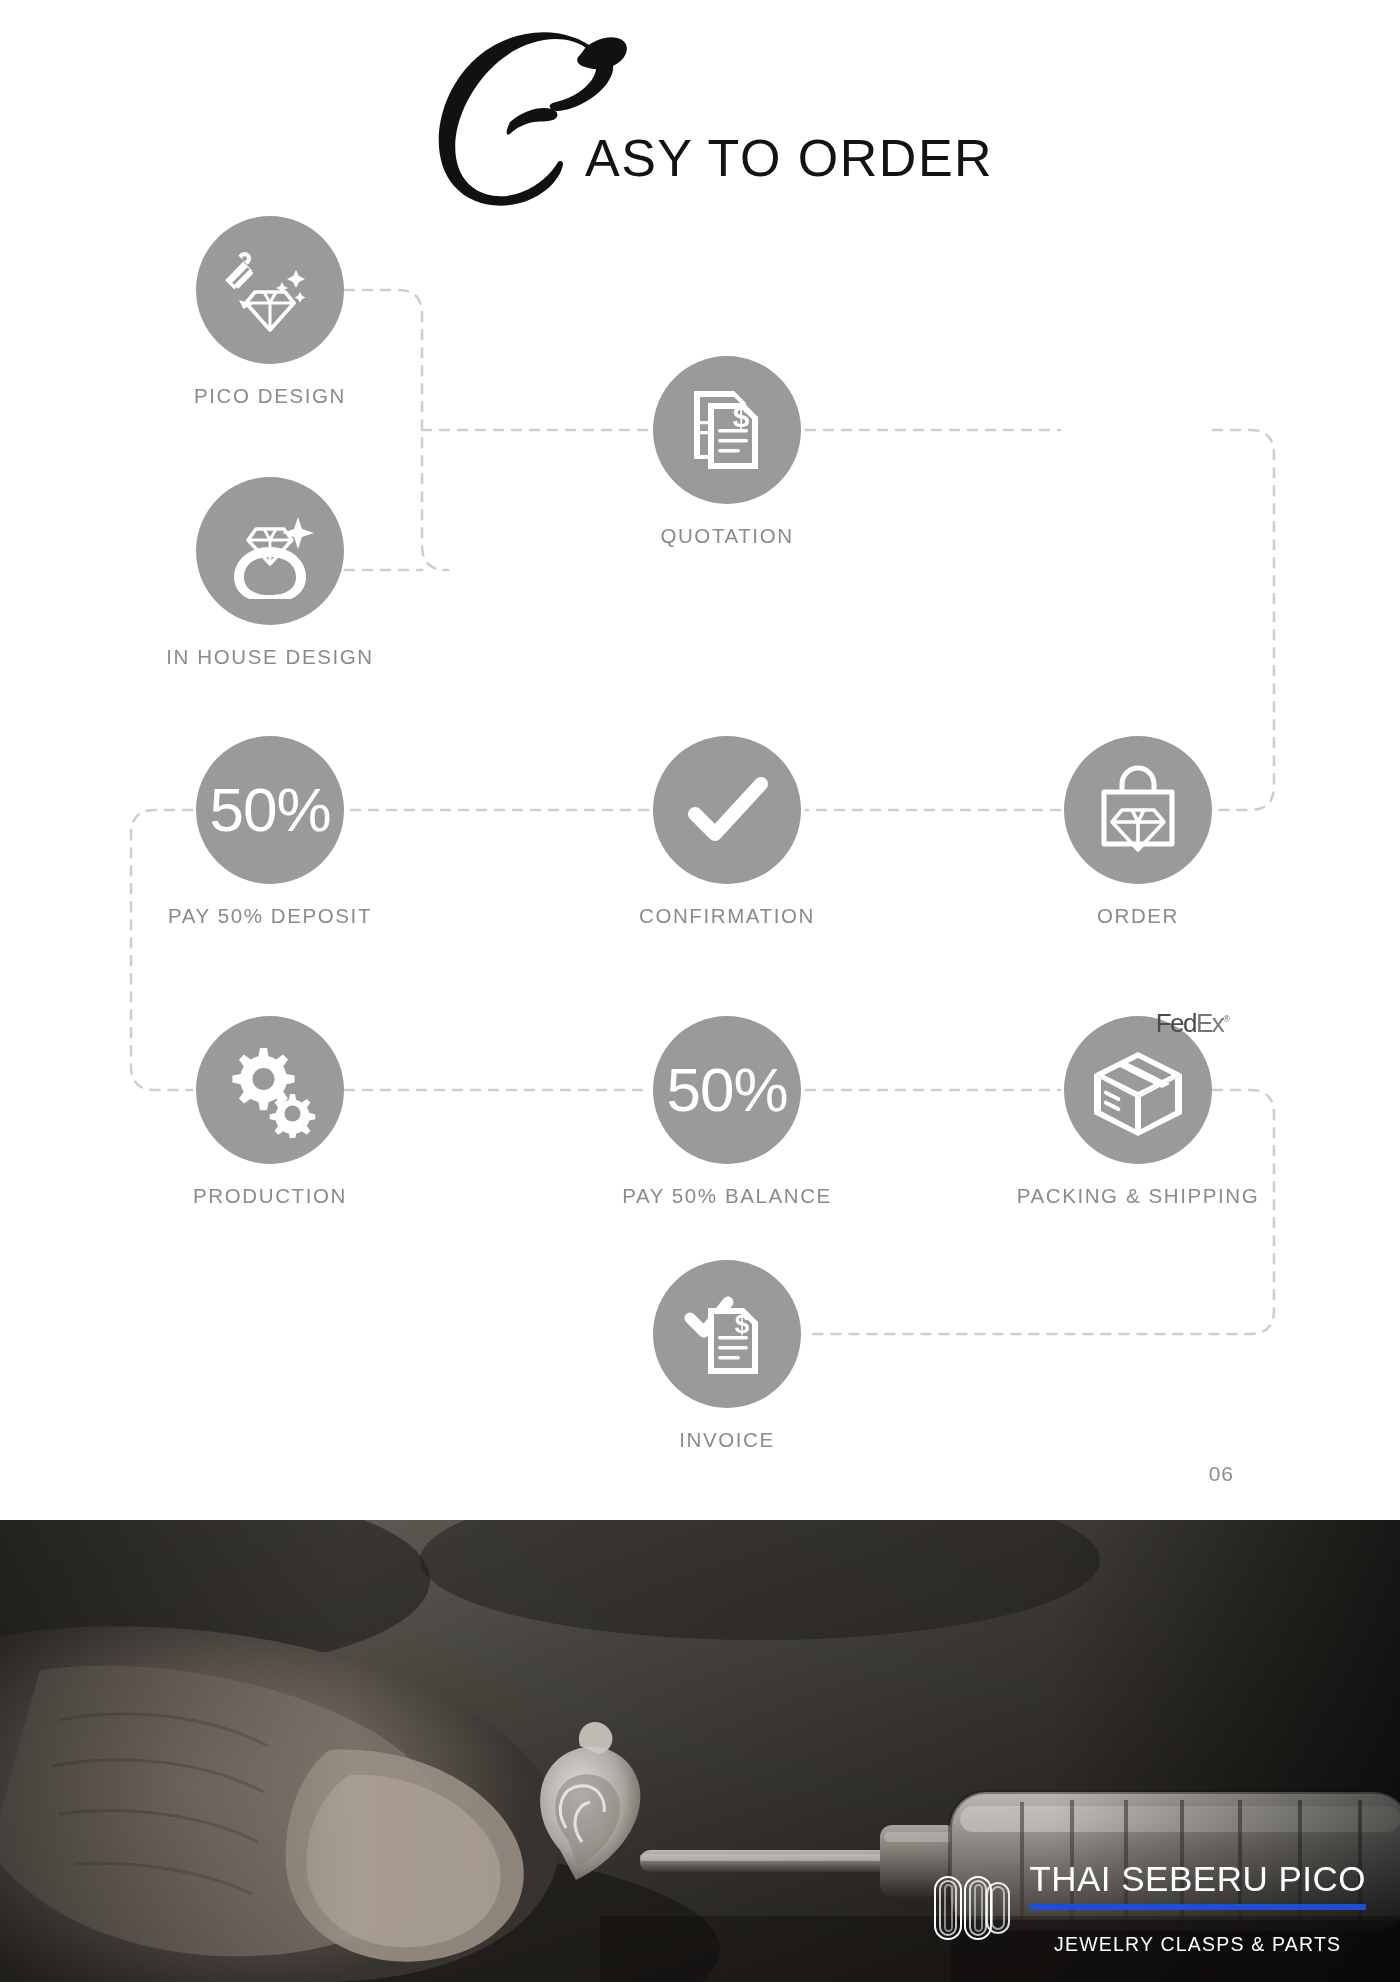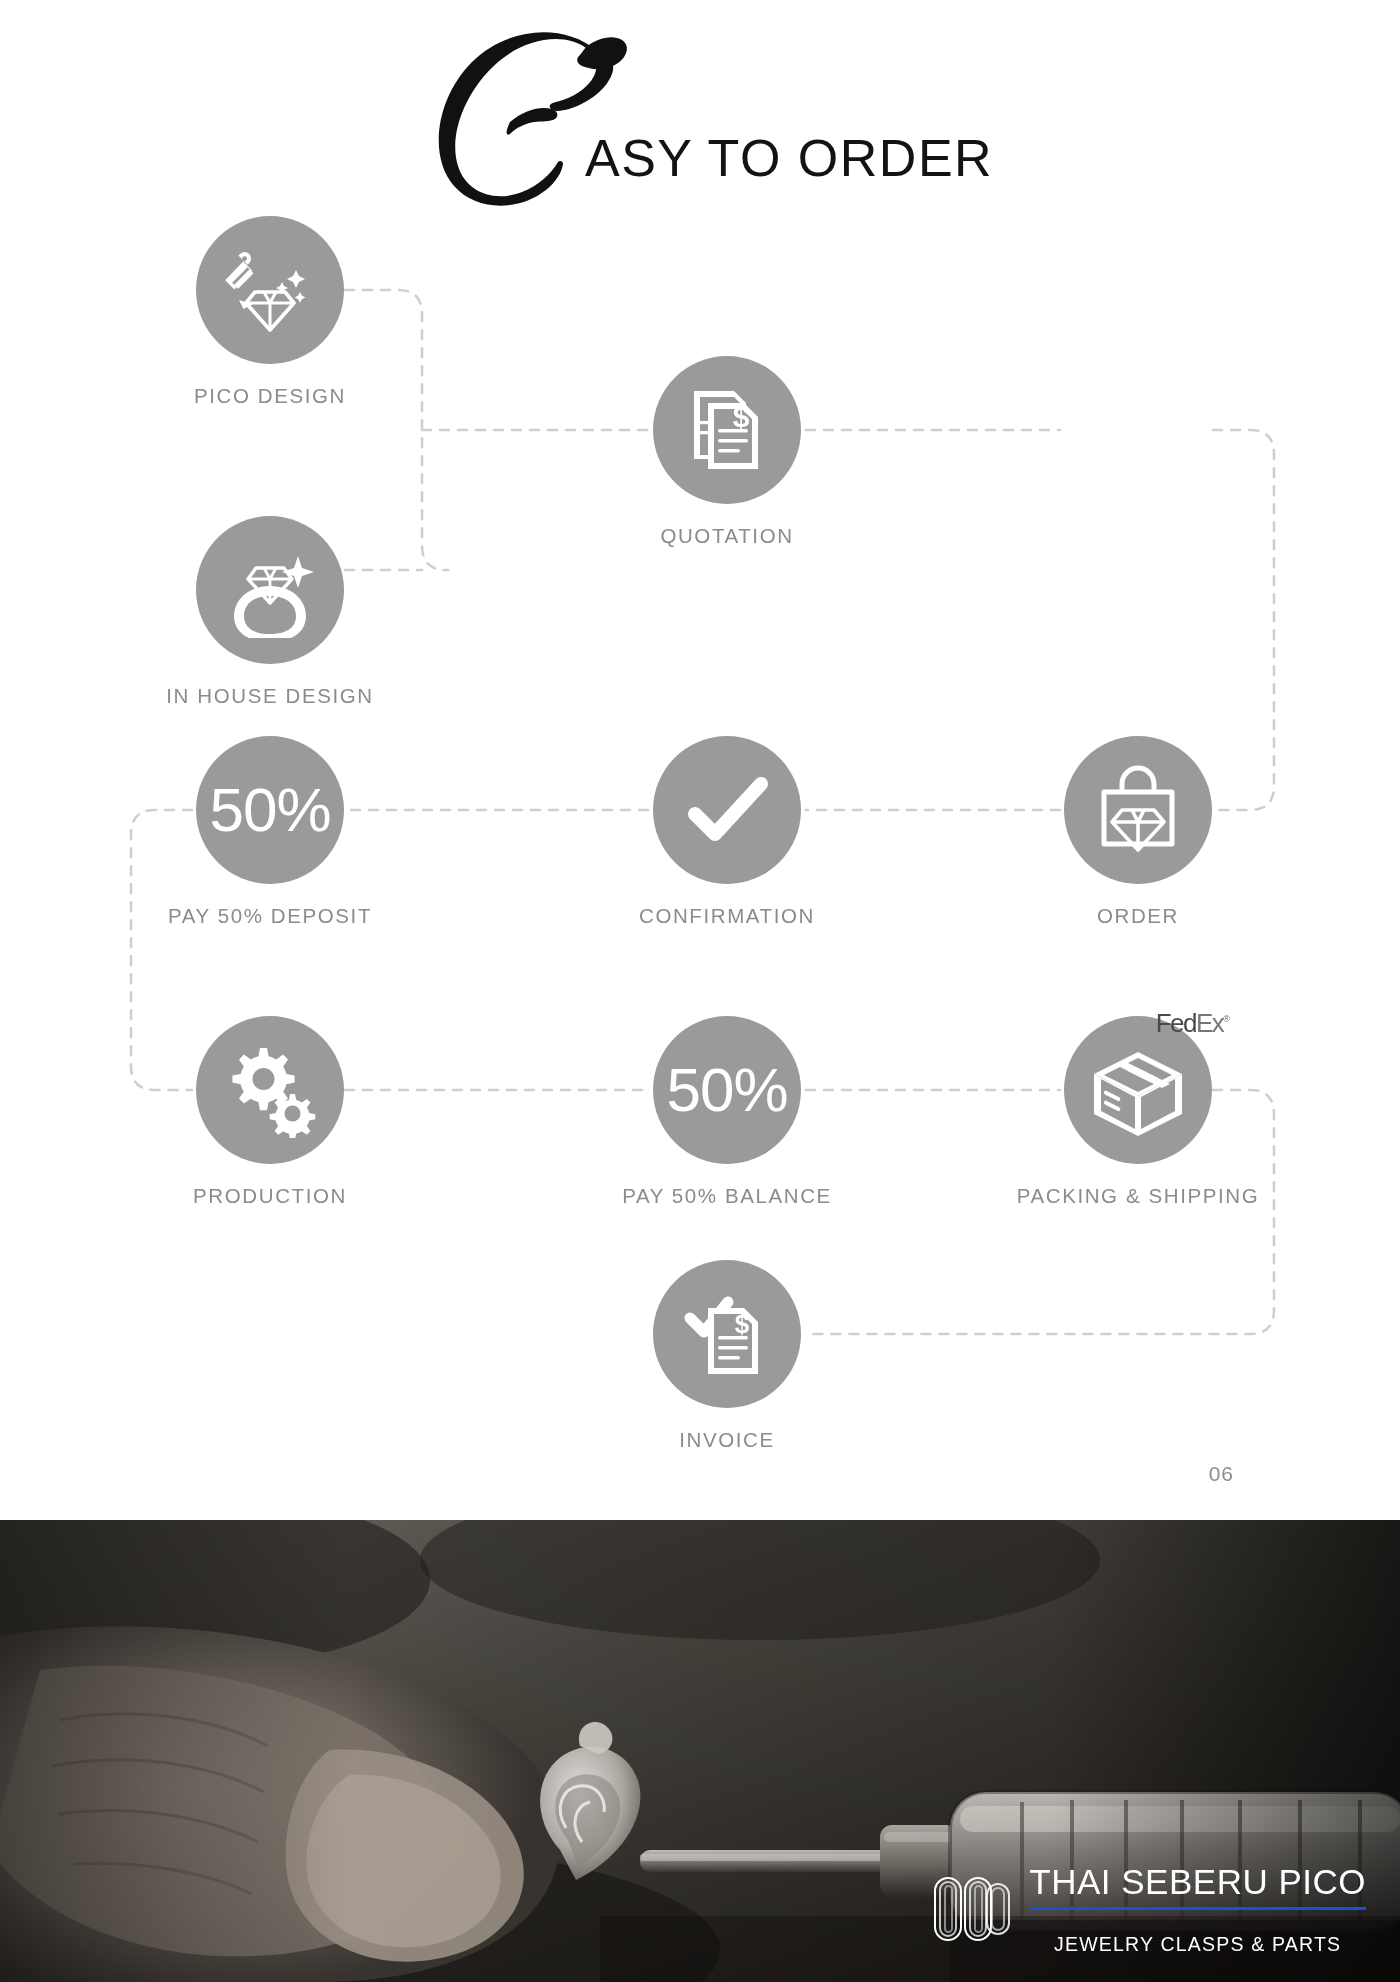--- a/index.html
+++ b/index.html
@@ -146,21 +146,21 @@
   }
   #logo-mark { width: 86px; height: 78px; }
   #logo-text { text-align: center; }
   #logo-name {
     font-size: 35px;
     color: #ffffff;
     letter-spacing: 0.5px;
     white-space: nowrap;
     font-family: "Liberation Sans", sans-serif;
     padding-bottom: 5px;
-    border-bottom: 3px solid #1d4ed8;
+    border-bottom: 6px solid #1d4ed8;
   }
   #logo-tag {
     margin-top: 23px;
     font-size: 19.5px;
     color: #ffffff;
     letter-spacing: 1.2px;
     white-space: nowrap;
     font-family: "Liberation Sans", sans-serif;
   }
 </style>
@@ -231,21 +231,21 @@
 
             <path d="M72 26 l3 6 6 3 -6 3 -3 6 -3-6 -6-3 6-3 Z"></path>
             <path d="M58 38 l2 4 4 2 -4 2 -2 4 -2-4 -4-2 4-2 Z"></path>
             <path d="M76 48 l1.8 3.6 3.6 1.8 -3.6 1.8 -1.8 3.6 -1.8-3.6 -3.6-1.8 3.6-1.8 Z"></path>
           </g>
         </svg>
       </div>
       <div class="label">PICO  DESIGN</div>
     </div>
 
-    <div class="node" style="left:120px; top:516px;">
+    <div class="node" style="left:120px; top:477px;">
       <div class="circle">
         <svg width="96" height="96" viewBox="0 0 96 96">
           <g fill="#ffffff">
 
             <path d="M48 44 C26 44 12 58 12 74 C12 90 26 100 48 100 C70 100 84 90 84 74
                      C84 58 70 44 48 44 Z M48 54 C64 54 74 62 74 74 C74 86 64 92 48 92
                      C32 92 22 86 22 74 C22 62 32 54 48 54 Z"></path>
 
             <path d="M34 26 h28 l8 11 -22 24 -22-24 Z" fill="none" stroke="#ffffff" stroke-width="3.4" stroke-linejoin="round"></path>
             <path d="M26 37 h44 M42 26 l6 11 M54 26 l-6 11 M48 37 v24" stroke="#ffffff" stroke-width="2.8" fill="none"></path>

